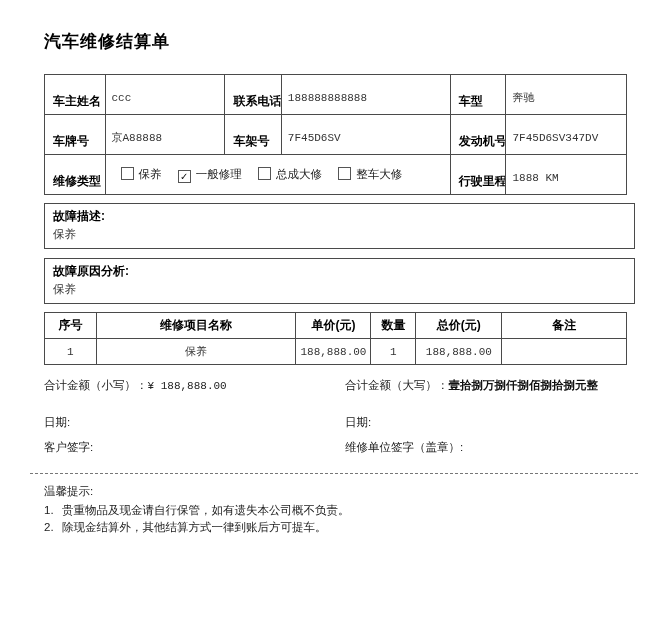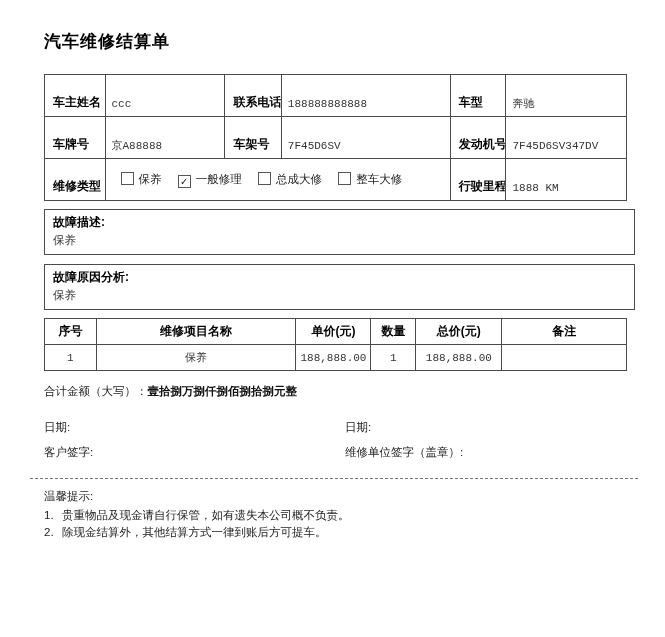--- a/index.html
+++ b/index.html
@@ -11,21 +11,21 @@
   .page{padding:30px 0 0 44px;width:583px;}
   .title{
     font-size:17px;font-weight:bold;color:#000;
     margin:0 0 21px 0;letter-spacing:1px;
   }
   table{border-collapse:collapse;width:583px;table-layout:fixed;}
   th,td{border:1px solid #4a4a4a;height:25px;overflow:hidden;white-space:nowrap;}
   th{font-size:12px;font-weight:bold;text-align:left;padding:14px 3px 0 8px;color:#000;}
   td.val{
     font-family:"Liberation Mono","DejaVu Sans Mono",monospace;
-    font-size:11px;padding:16px 3px 0 6px;color:#333;text-align:left;
+    font-size:11px;padding:6px 3px 0 6px;color:#333;text-align:left;
   }
   td.cbcell{font-size:11.5px;padding:0 3px 0 15px;color:#222;}
   .cbgroup{margin-right:13px;display:inline-block;}
   .cb{
     display:inline-block;width:11px;height:11px;border:1px solid #555;
     margin-right:5px;vertical-align:-2px;text-align:center;
     line-height:11px;font-size:10px;color:#111;background:#fff;
   }
   .faultbox{
     border:1px solid #4a4a4a;width:581px;margin-top:8px;padding:4px 0 5px 8px;
@@ -134,20 +134,23 @@
       <td>保养</td>
       <td class="num">188,888.00</td>
       <td class="num">1</td>
       <td class="num">188,888.00</td>
       <td></td>
     </tr>
   </tbody>
     </table>
 
   <div class="tworow totalsrow">
+    <div class="lcol">
+      <span>合计金额（小写）：</span><span class="mono">¥ 188,888.00</span>
+    </div>
     <div class="rcol">
       <span>合计金额（大写）：</span><span class="upperamt">壹拾捌万捌仟捌佰捌拾捌元整</span>
     </div>
   </div>
 
   <div class="tworow datesrow">
     <div class="lcol">日期:</div>
     <div class="rcol">日期:</div>
   </div>
 

